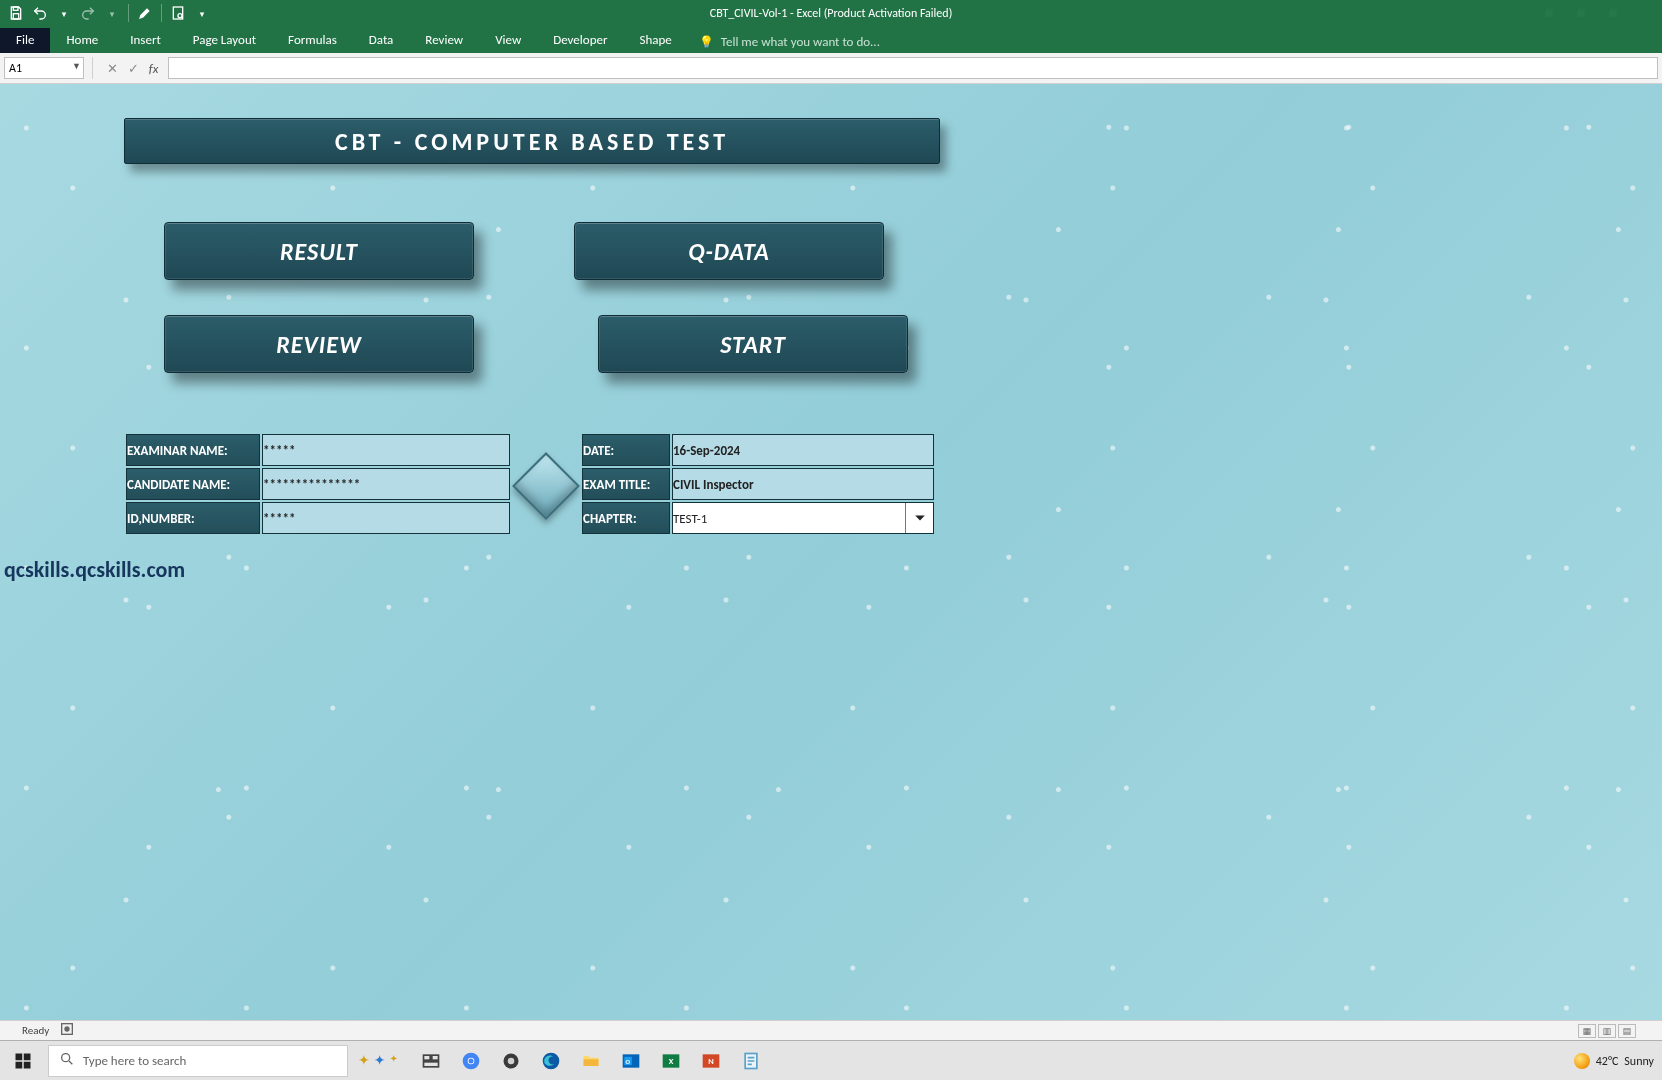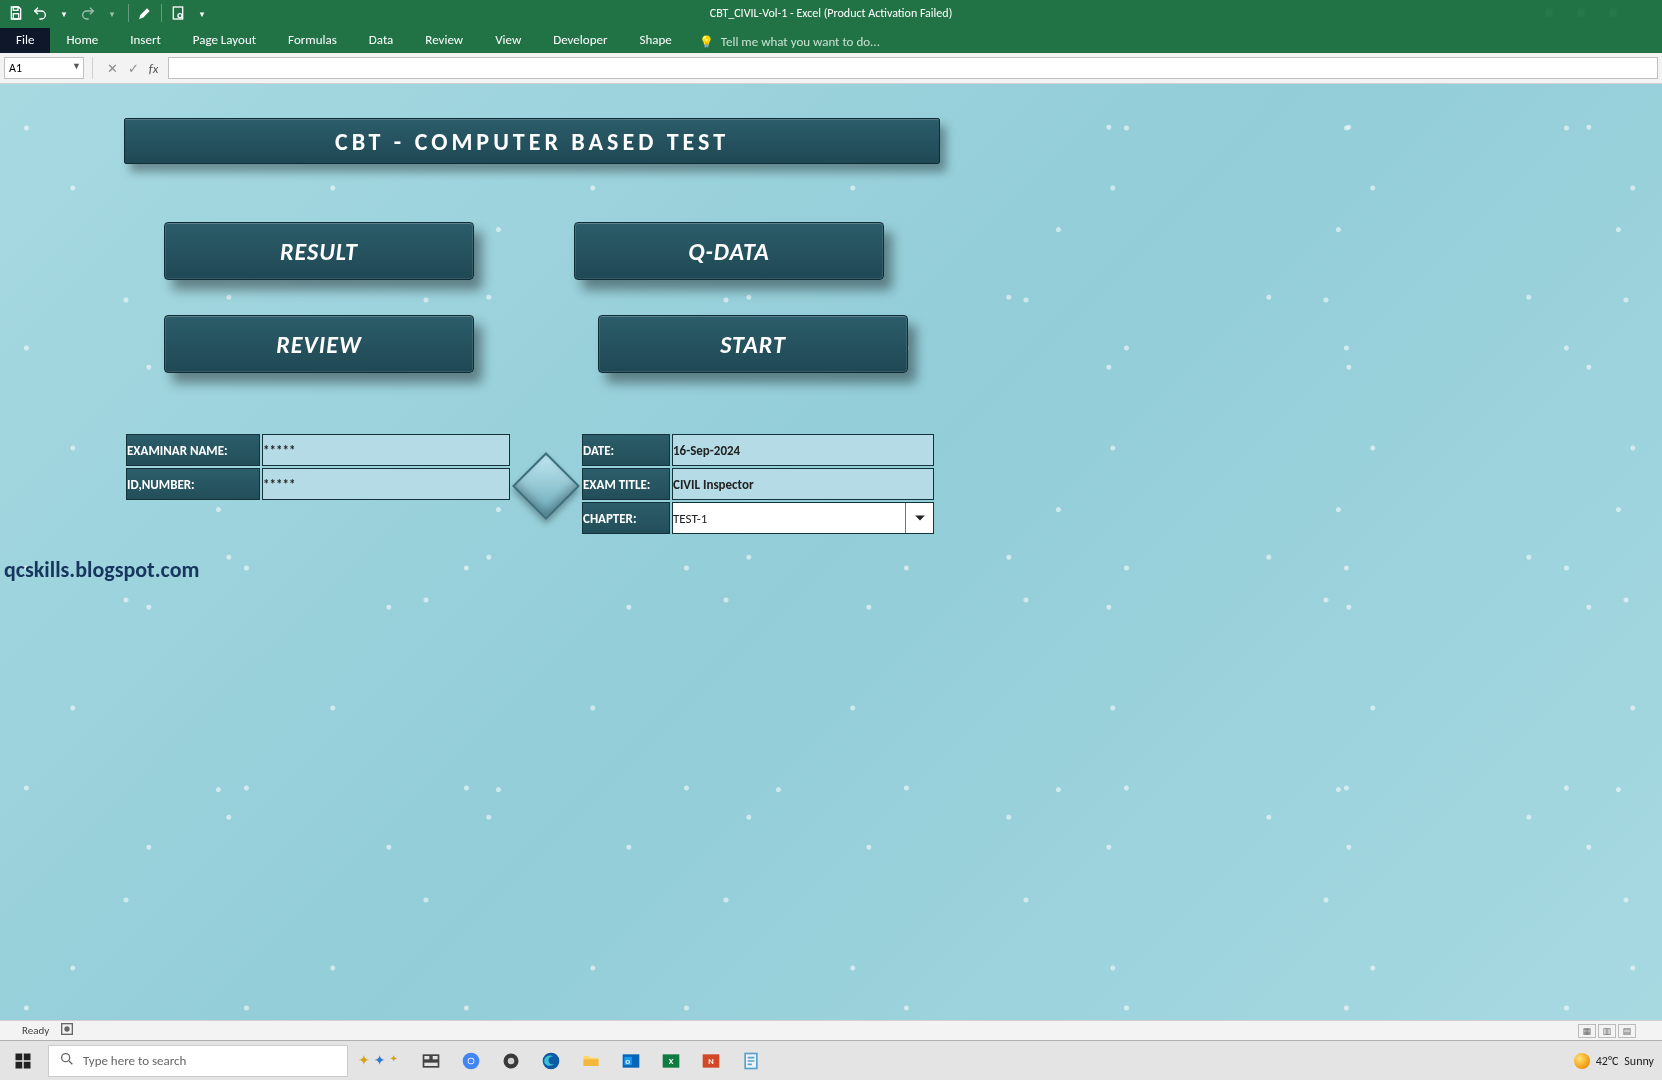--- a/index.html
+++ b/index.html
@@ -213,20 +213,24 @@
   <div class="bigbtn review">REVIEW</div>
   <div class="bigbtn start">START</div>
 
   <div class="panel">
     <div class="col colL">
       <div class="row">
         <div class="cell hdr">EXAMINAR NAME:</div>
         <div class="cell val">*****</div>
       </div>
       <div class="row">
+        <div class="cell hdr">CANDIDATE NAME:</div>
+        <div class="cell val">***************</div>
+      </div>
+      <div class="row">
         <div class="cell hdr">ID,NUMBER:</div>
         <div class="cell val">*****</div>
       </div>
     </div>
 
     <div class="gemcol">
         <div class="gem"></div>
       </div>
 
     <div class="col colR">
@@ -245,21 +249,21 @@
           <span class="caret-box">
             <svg viewBox="0 0 10 10">
                 <path d="M1 3 L5 7 L9 3 Z" fill="#222"></path>
               </svg>
           </span>
         </div>
       </div>
     </div>
   </div>
 
-  <div class="blog">qcskills.blogspot.com</div>
+  <div class="blog">qcskills.qcskills.com</div>
 </div>
 
 <div class="statusbar">
   <span>Ready</span>
   <span>
     <svg class="svg16" viewBox="0 0 24 24" fill="none" stroke="#666" stroke-width="2">
         <rect x="4" y="4" width="16" height="16"></rect>
         <circle cx="12" cy="12" r="3" fill="#666"></circle>
       </svg>
   </span>

